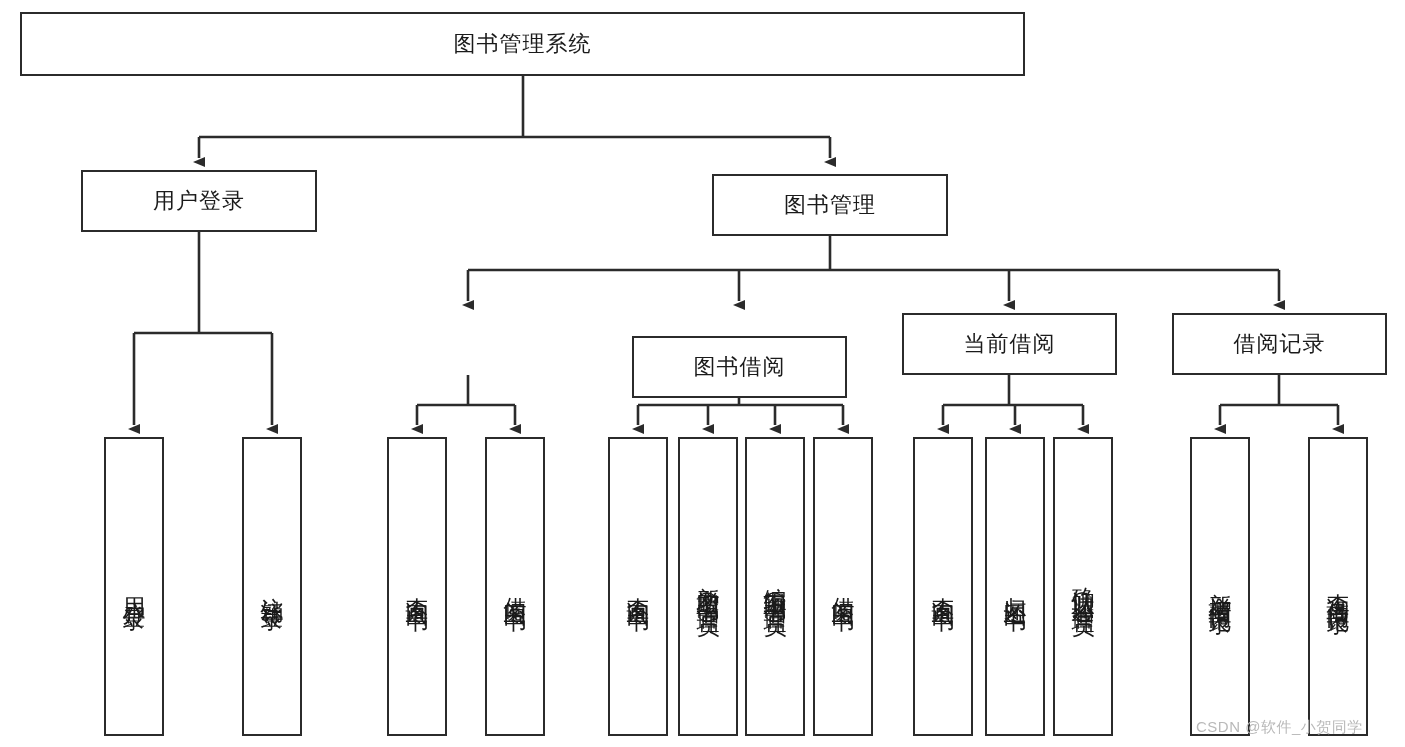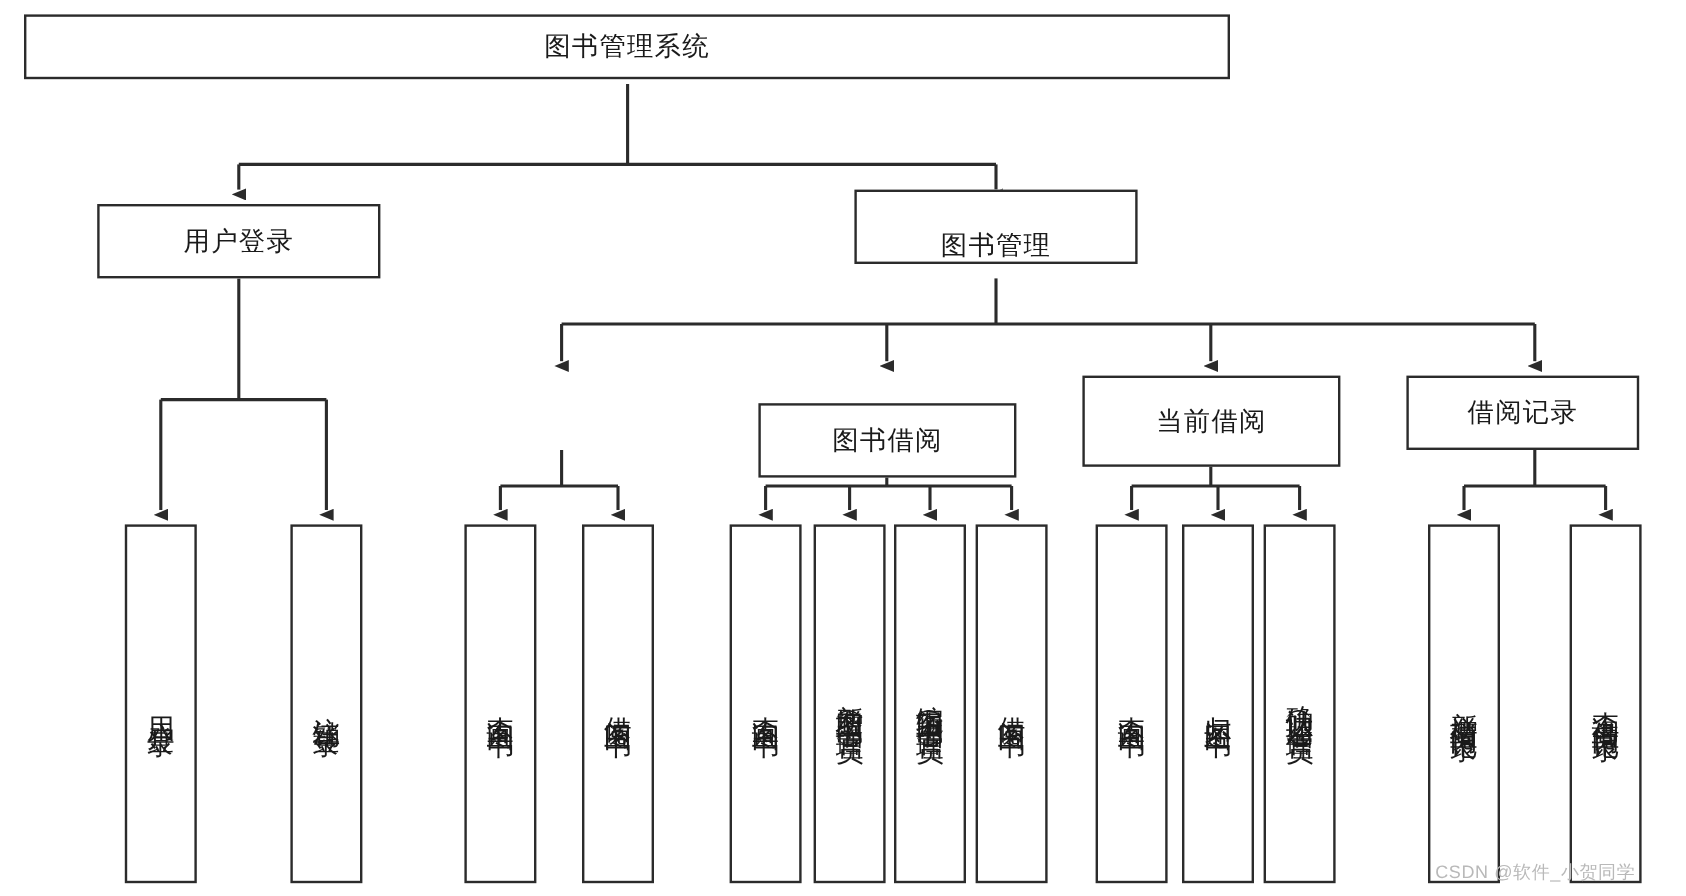--- a/index.html
+++ b/index.html
@@ -118,38 +118,38 @@
       <path d="M1015,405 L1015,425" marker-end="url(#arrow)"></path>
       <path d="M1083,405 L1083,425" marker-end="url(#arrow)"></path>
 
       <path d="M1279,375 L1279,405"></path>
       <path d="M1220,405 L1338,405"></path>
       <path d="M1220,405 L1220,425" marker-end="url(#arrow)"></path>
       <path d="M1338,405 L1338,425" marker-end="url(#arrow)"></path>
     </g>
   </svg>
 
-  <div class="node horiz root" style="left: 20px; top: 12px; width: 1005px; height: 54px;">
+  <div class="node horiz root" style="left: 20px; top: 12px; width: 1005px; height: 64px;">
     <span class="lbl">图书管理系统</span>
   </div>
 
   <div class="node horiz" style="left: 81px; top: 170px; width: 236px; height: 62px;">
     <span class="lbl">用户登录</span>
   </div>
-  <div class="node horiz" style="left: 712px; top: 158px; width: 236px; height: 62px; align-items: flex-end;">
+  <div class="node horiz" style="left: 712px; top: 174px; width: 236px; height: 62px;">
     <span class="lbl">图书管理</span>
   </div>
 
   <div class="node horiz" style="left: 632px; top: 313px; width: 215px; height: 62px; margin-top: 23px;">
     <span class="lbl">图书借阅</span>
   </div>
-  <div class="node horiz" style="left: 902px; top: 313px; width: 215px; height: 76px;">
+  <div class="node horiz" style="left: 902px; top: 313px; width: 215px; height: 62px;">
     <span class="lbl">当前借阅</span>
   </div>
-  <div class="node horiz" style="left: 1172px; top: 313px; width: 194px; height: 62px;">
+  <div class="node horiz" style="left: 1172px; top: 313px; width: 215px; height: 62px;">
     <span class="lbl">借阅记录</span>
   </div>
 
   <div class="node vert" style="left: 104px; top: 437px; width: 60px; height: 299px;">
     <span class="lbl">用户登录</span>
   </div>
   <div class="node vert" style="left: 242px; top: 437px; width: 60px; height: 299px;">
     <span class="lbl">注销登录</span>
   </div>
   <div class="node vert" style="left: 387px; top: 437px; width: 60px; height: 299px;">

